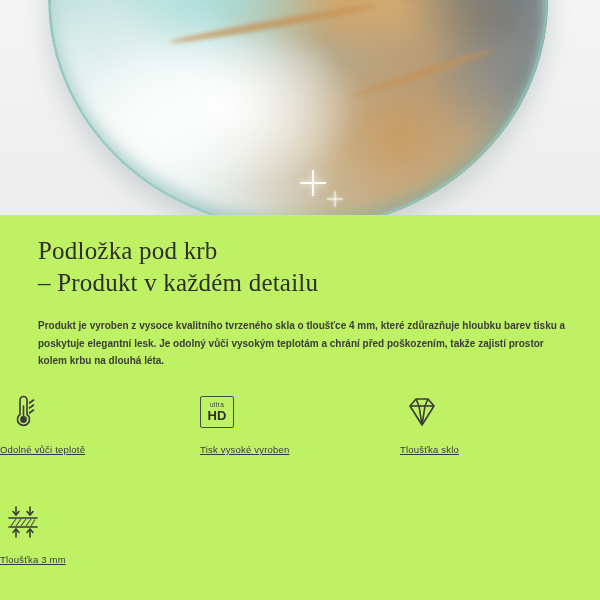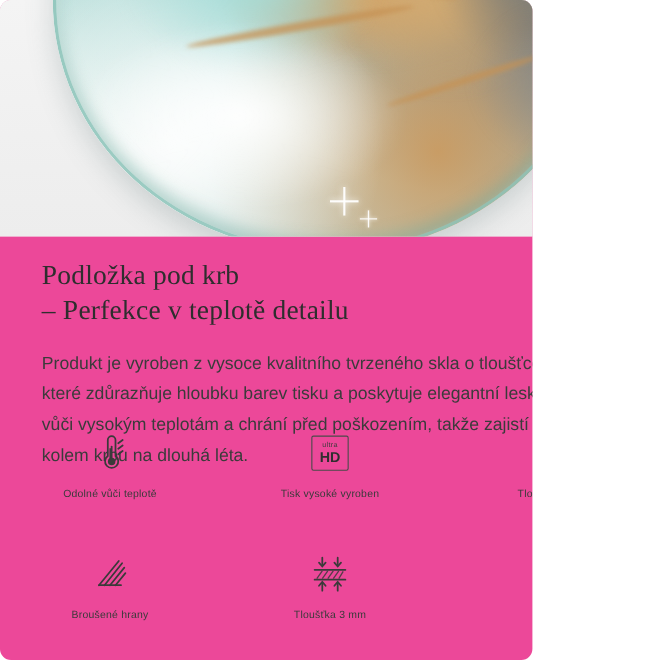--- a/index.html
+++ b/index.html
@@ -5,24 +5,23 @@
   * { box-sizing: border-box; }
   html, body {
     margin: 0; padding: 0;
     width: 600px; height: 600px;
     background: #ffffff;
     font-family: "Liberation Sans", sans-serif;
     overflow: hidden;
   }
   .page {
     position: relative;
-    width: 484px; height: 600px;
-    background: #ec4899;
-    overflow: hidden;
-    border-radius: 10px;
+    width: 600px; height: 600px;
+    background: #bef264;
+    overflow: hidden;
   }
 
   
   .hero {
     position: absolute;
     top: 0; left: 0;
     width: 600px; height: 215px;
     background: #f2f2f2;
     overflow: hidden;
   }
@@ -111,54 +110,56 @@
     font-size: 25px;
     line-height: 1.28;
     color: #2e2e2e;
     font-weight: normal;
     letter-spacing: 0.2px;
   }
   .headline .l2 { display: block; }
   .paragraph {
     margin: 18px 34px 0 38px;
     font-family: "Liberation Sans", sans-serif;
-    font-size: 16px;
+    font-size: 10px;
     line-height: 1.75;
     color: #3b3b3b;
     max-width: 535px;
+    font-weight: bold;
   }
 
   
   .features {
     position: absolute;
     left: 0; top: 388px;
     width: 600px;
     display: grid;
     grid-template-columns: repeat(3, 1fr);
     row-gap: 22px;
   }
   .feature {
     display: flex;
     flex-direction: column;
-    align-items: center;
+    align-items: flex-start;
     justify-content: flex-start;
     height: 88px;
   }
   .feature-icon {
     height: 48px;
     display: flex;
     align-items: center;
     justify-content: center;
   }
   .feature-label {
     margin-top: 8px;
     font-size: 9.5px;
     color: #3a3a3a;
     text-align: center;
     letter-spacing: 0.2px;
+    text-decoration: underline;
   }
   .hd-badge {
     width: 34px; height: 32px;
     border: 1.6px solid #4a4a4a;
     border-radius: 2px;
     display: flex;
     flex-direction: column;
     align-items: center;
     justify-content: center;
     line-height: 1;
@@ -187,21 +188,21 @@
 
       <div class="board-edge"></div>
     </div>
     <div class="sparkle sp1"></div>
     <div class="sparkle sp2"></div>
   </div>
 
   <div class="content">
     <h1 class="headline">
       <span>Podložka pod krb</span>
-      <span class="l2">– Perfekce v teplotě detailu</span>
+      <span class="l2">– Produkt v každém detailu</span>
     </h1>
     <p class="paragraph">Produkt je vyroben z vysoce kvalitního tvrzeného skla o tloušťce 4 mm, které zdůrazňuje hloubku barev tisku a poskytuje elegantní lesk. Je odolný vůči vysokým teplotám a chrání před poškozením, takže zajistí prostor kolem krbu na dlouhá léta.</p>
   </div>
 
   <div class="features">
 
     <div class="feature">
       <div class="feature-icon">
         <svg width="44" height="44" viewBox="0 0 44 44">
           <g fill="none" stroke="#3a3a3a" stroke-width="1.6" stroke-linecap="round">
@@ -235,34 +236,20 @@
             <path d="M10 14 L16 7 H28 L34 14 L22 33 Z"></path>
             <path d="M10 14 H34"></path>
             <path d="M16 7 L19 14 L22 33"></path>
             <path d="M28 7 L25 14 L22 33"></path>
           </g>
         </svg>
       </div>
       <div class="feature-label">Tloušťka sklo</div>
     </div>
 
-    <div class="feature">
-      <div class="feature-icon">
-        <svg width="44" height="40" viewBox="0 0 44 40">
-          <g fill="none" stroke="#3a3a3a" stroke-width="1.6" stroke-linecap="round">
-            <path d="M12 30 L30 8"></path>
-            <path d="M17 30 L33 10"></path>
-            <path d="M22 30 L35 14"></path>
-            <path d="M27 30 L36 19"></path>
-            <path d="M12 30 H32"></path>
-          </g>
-        </svg>
-      </div>
-      <div class="feature-label">Broušené hrany</div>
-    </div>
 
     <div class="feature">
       <div class="feature-icon">
         <svg width="46" height="42" viewBox="0 0 46 42">
           <g stroke="#3a3a3a" stroke-width="1.6" fill="none" stroke-linecap="round">
             <line x1="16" y1="6" x2="16" y2="13"></line>
             <path d="M13 10.5 L16 14 L19 10.5"></path>
             <line x1="30" y1="6" x2="30" y2="13"></line>
             <path d="M27 10.5 L30 14 L33 10.5"></path>
             <line x1="9" y1="17" x2="37" y2="17"></line>

